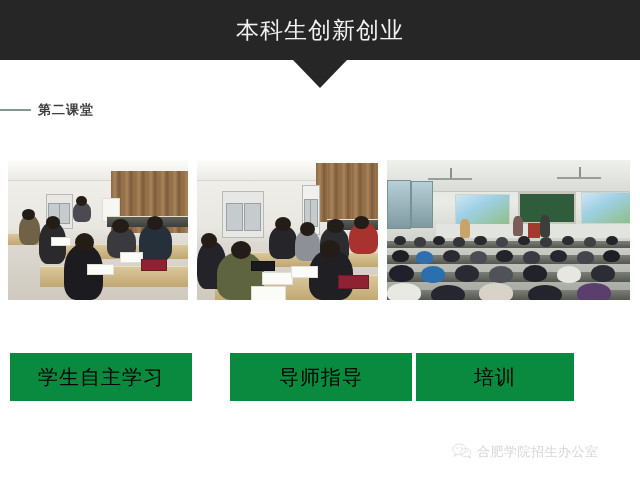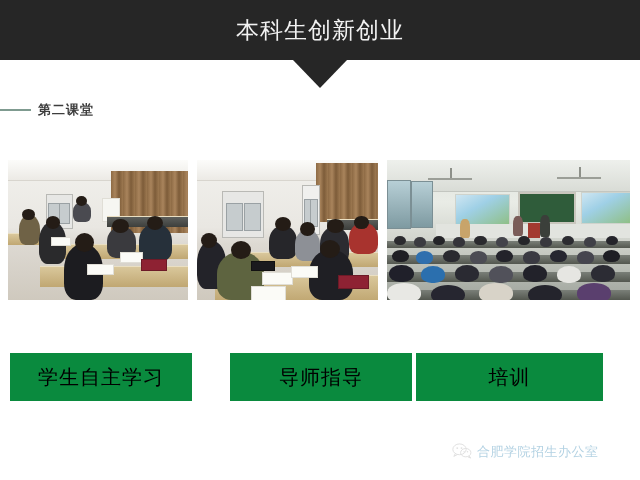--- a/index.html
+++ b/index.html
@@ -216,38 +216,38 @@
     color: #000000;
     display: flex;
     align-items: center;
     justify-content: center;
     font-size: 20px;
     letter-spacing: 1px;
     box-sizing: border-box;
   }
   .pill-btn.b1 { left: 10px;  width: 182px; }
   .pill-btn.b2 { left: 198px; width: 182px; margin-left: 32px; }
-  .pill-btn.b3 { left: 416px; width: 187px; }
+  .pill-btn.b3 { left: 416px; width: 158px; }
 
   
   .watermark {
     position: absolute;
     left: 452px;
     top: 443px;
     display: flex;
     align-items: center;
     gap: 5px;
     opacity: 0.30;
   }
   .wechat-icon {
     width: 20px;
     height: 16px;
   }
   .watermark-text {
-    color: #0369a1;
+    color: #737373;
     font-size: 13px;
     letter-spacing: 0.5px;
     line-height: 1;
   }
 </style>
 </head>
 <body>
 
 <div class="header-bar">
   <div class="header-title">本科生创新创业</div>

